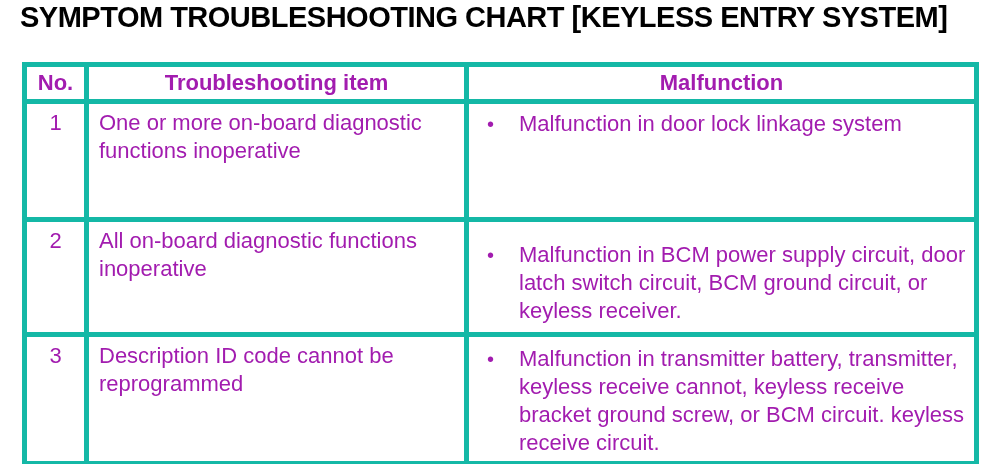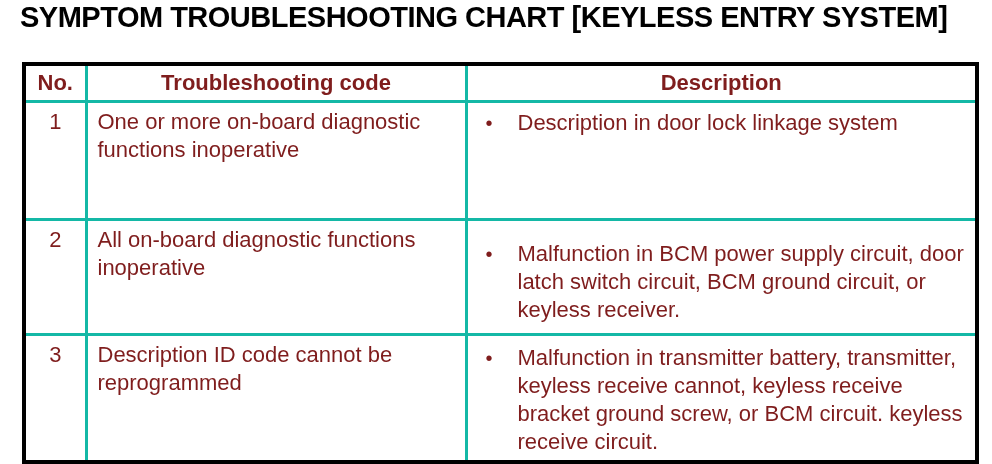--- a/index.html
+++ b/index.html
@@ -34,25 +34,25 @@
     top: 62px;
     width: 957px;
     border-collapse: collapse;
     table-layout: fixed;
     border: 4px solid #000;
   }
   table.symptom-table col.col-no   { width: 62px; }
   table.symptom-table col.col-item { width: 380px; }
   table.symptom-table th,
   table.symptom-table td {
-    border: 3px solid #14b8a6;
+    border: 5px solid #14b8a6;
     vertical-align: top;
     font-size: 22px;
     line-height: 28px;
-    color: #7f1d1d;
+    color: #a21caf;
   }
   table.symptom-table thead tr { height: 37px; }
   table.symptom-table th {
     font-weight: bold;
     text-align: center;
     vertical-align: middle;
     padding: 2px 4px;
   }
   tbody tr.row-1 { height: 118px; }
   tbody tr.row-2 { height: 115px; }
@@ -94,32 +94,32 @@
 
   <table class="symptom-table">
     <colgroup>
       <col class="col-no">
       <col class="col-item">
       <col class="col-desc">
     </colgroup>
     <thead>
       <tr>
         <th>No.</th>
-        <th>Troubleshooting code</th>
-        <th>Description</th>
+        <th>Troubleshooting item</th>
+        <th>Malfunction</th>
       </tr>
     </thead>
     <tbody>
       <tr class="row-1">
         <td class="no-cell">1</td>
         <td class="item-cell">One or more on-board diagnostic functions inoperative</td>
         <td class="desc-cell">
           <div class="desc">
             <span class="bullet">•</span>
-            <span class="desc-text">Description in door lock linkage system</span>
+            <span class="desc-text">Malfunction in door lock linkage system</span>
           </div>
         </td>
       </tr>
       <tr class="row-2">
         <td class="no-cell">2</td>
         <td class="item-cell">All on-board diagnostic functions inoperative</td>
         <td class="desc-cell">
           <div class="desc">
             <span class="bullet">•</span>
             <span class="desc-text">Malfunction in BCM power supply circuit, door latch switch circuit, BCM ground circuit, or keyless receiver.</span>

